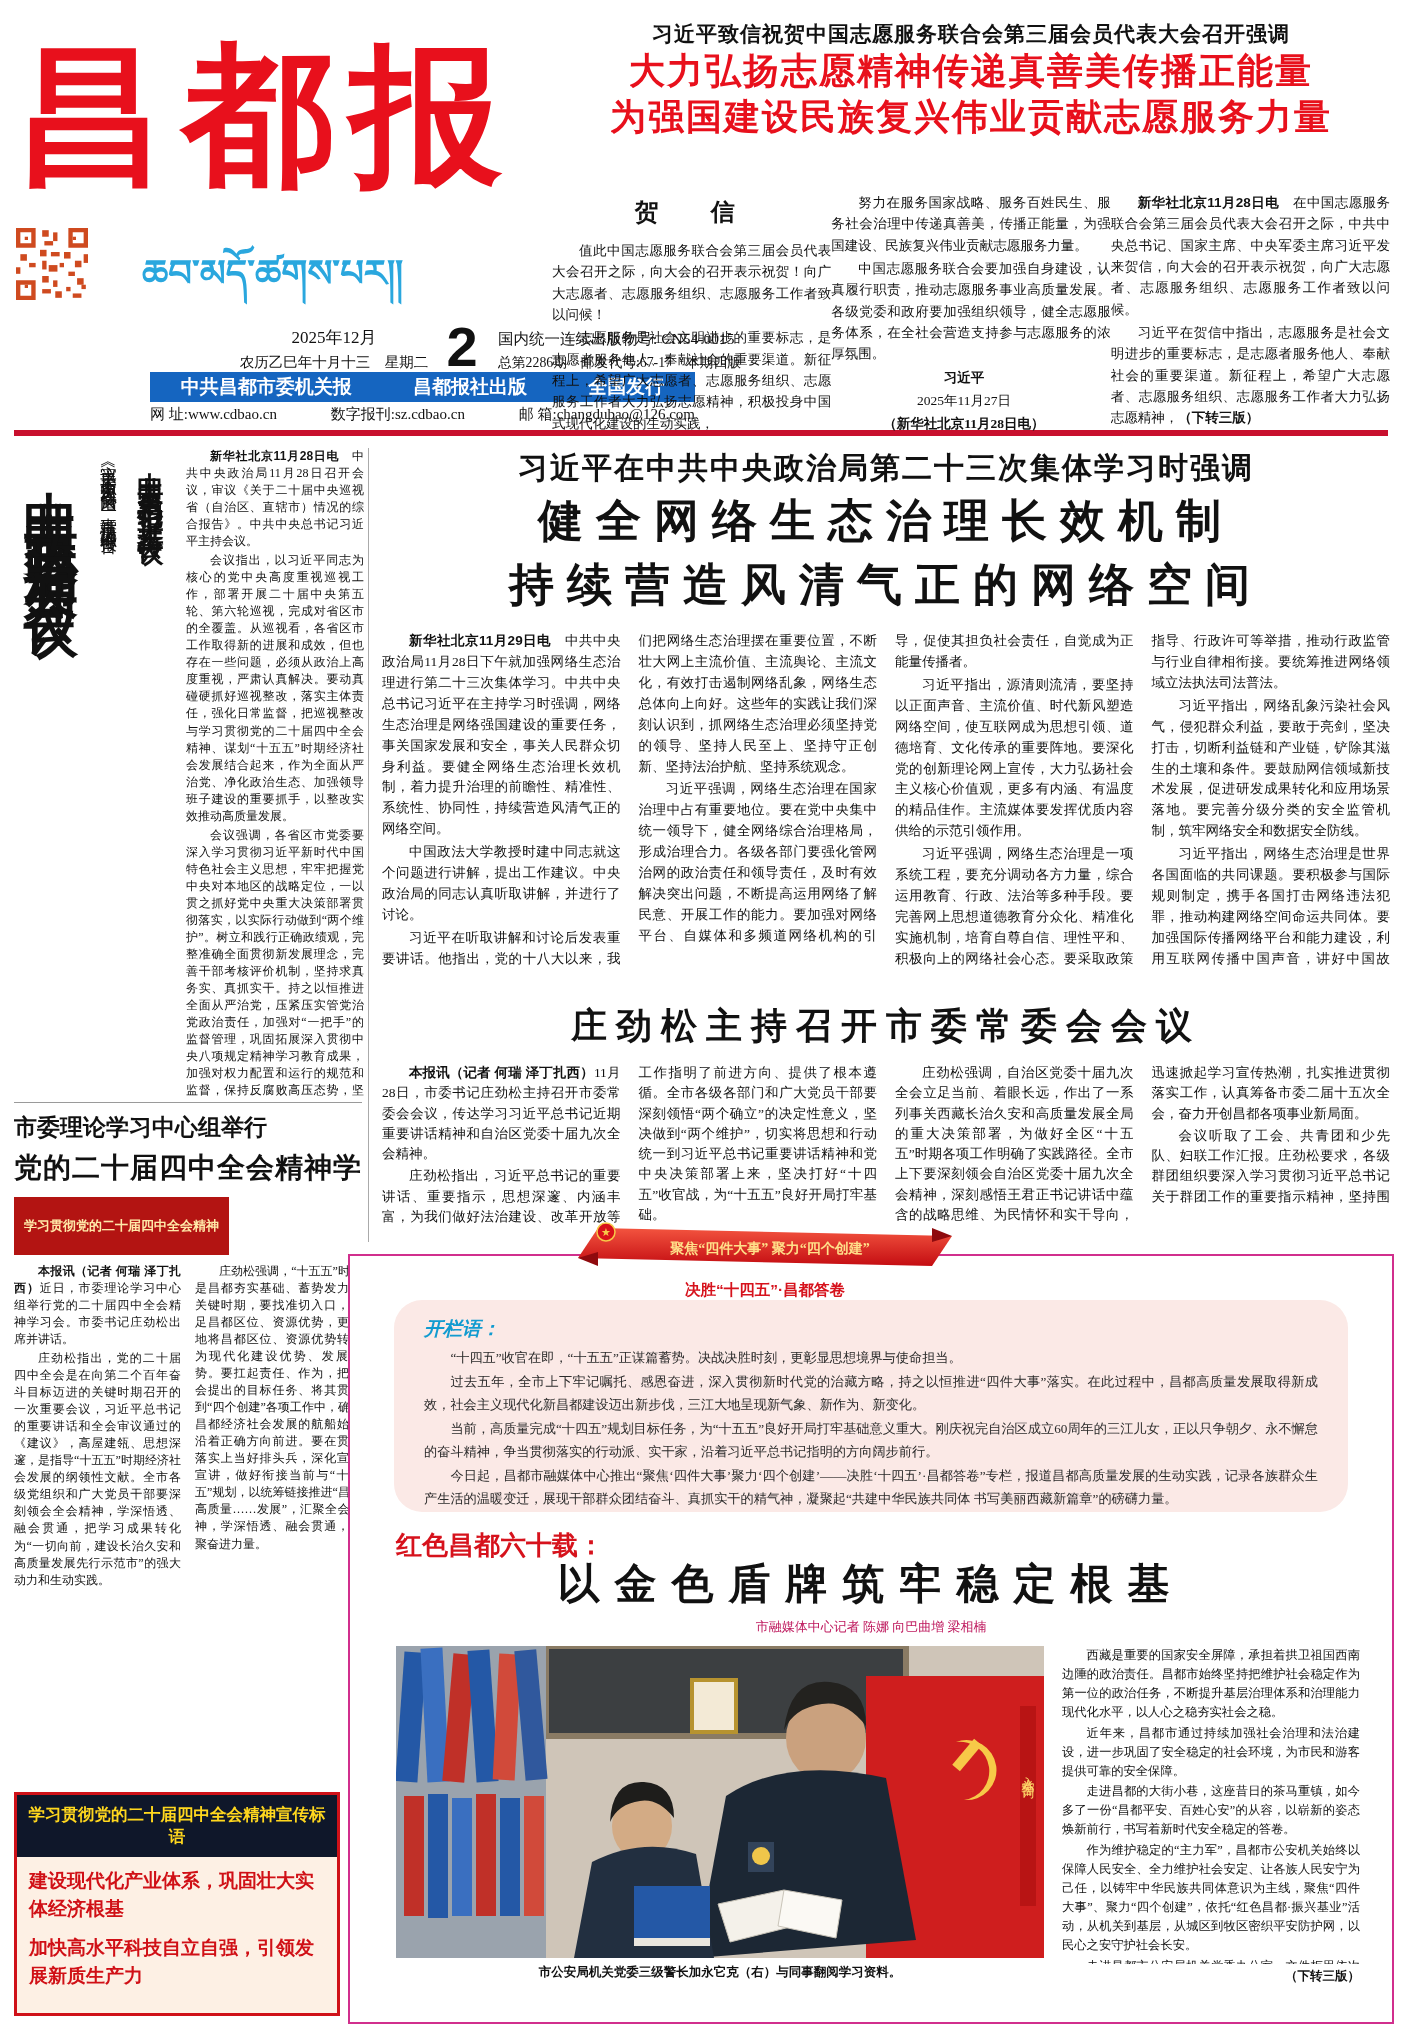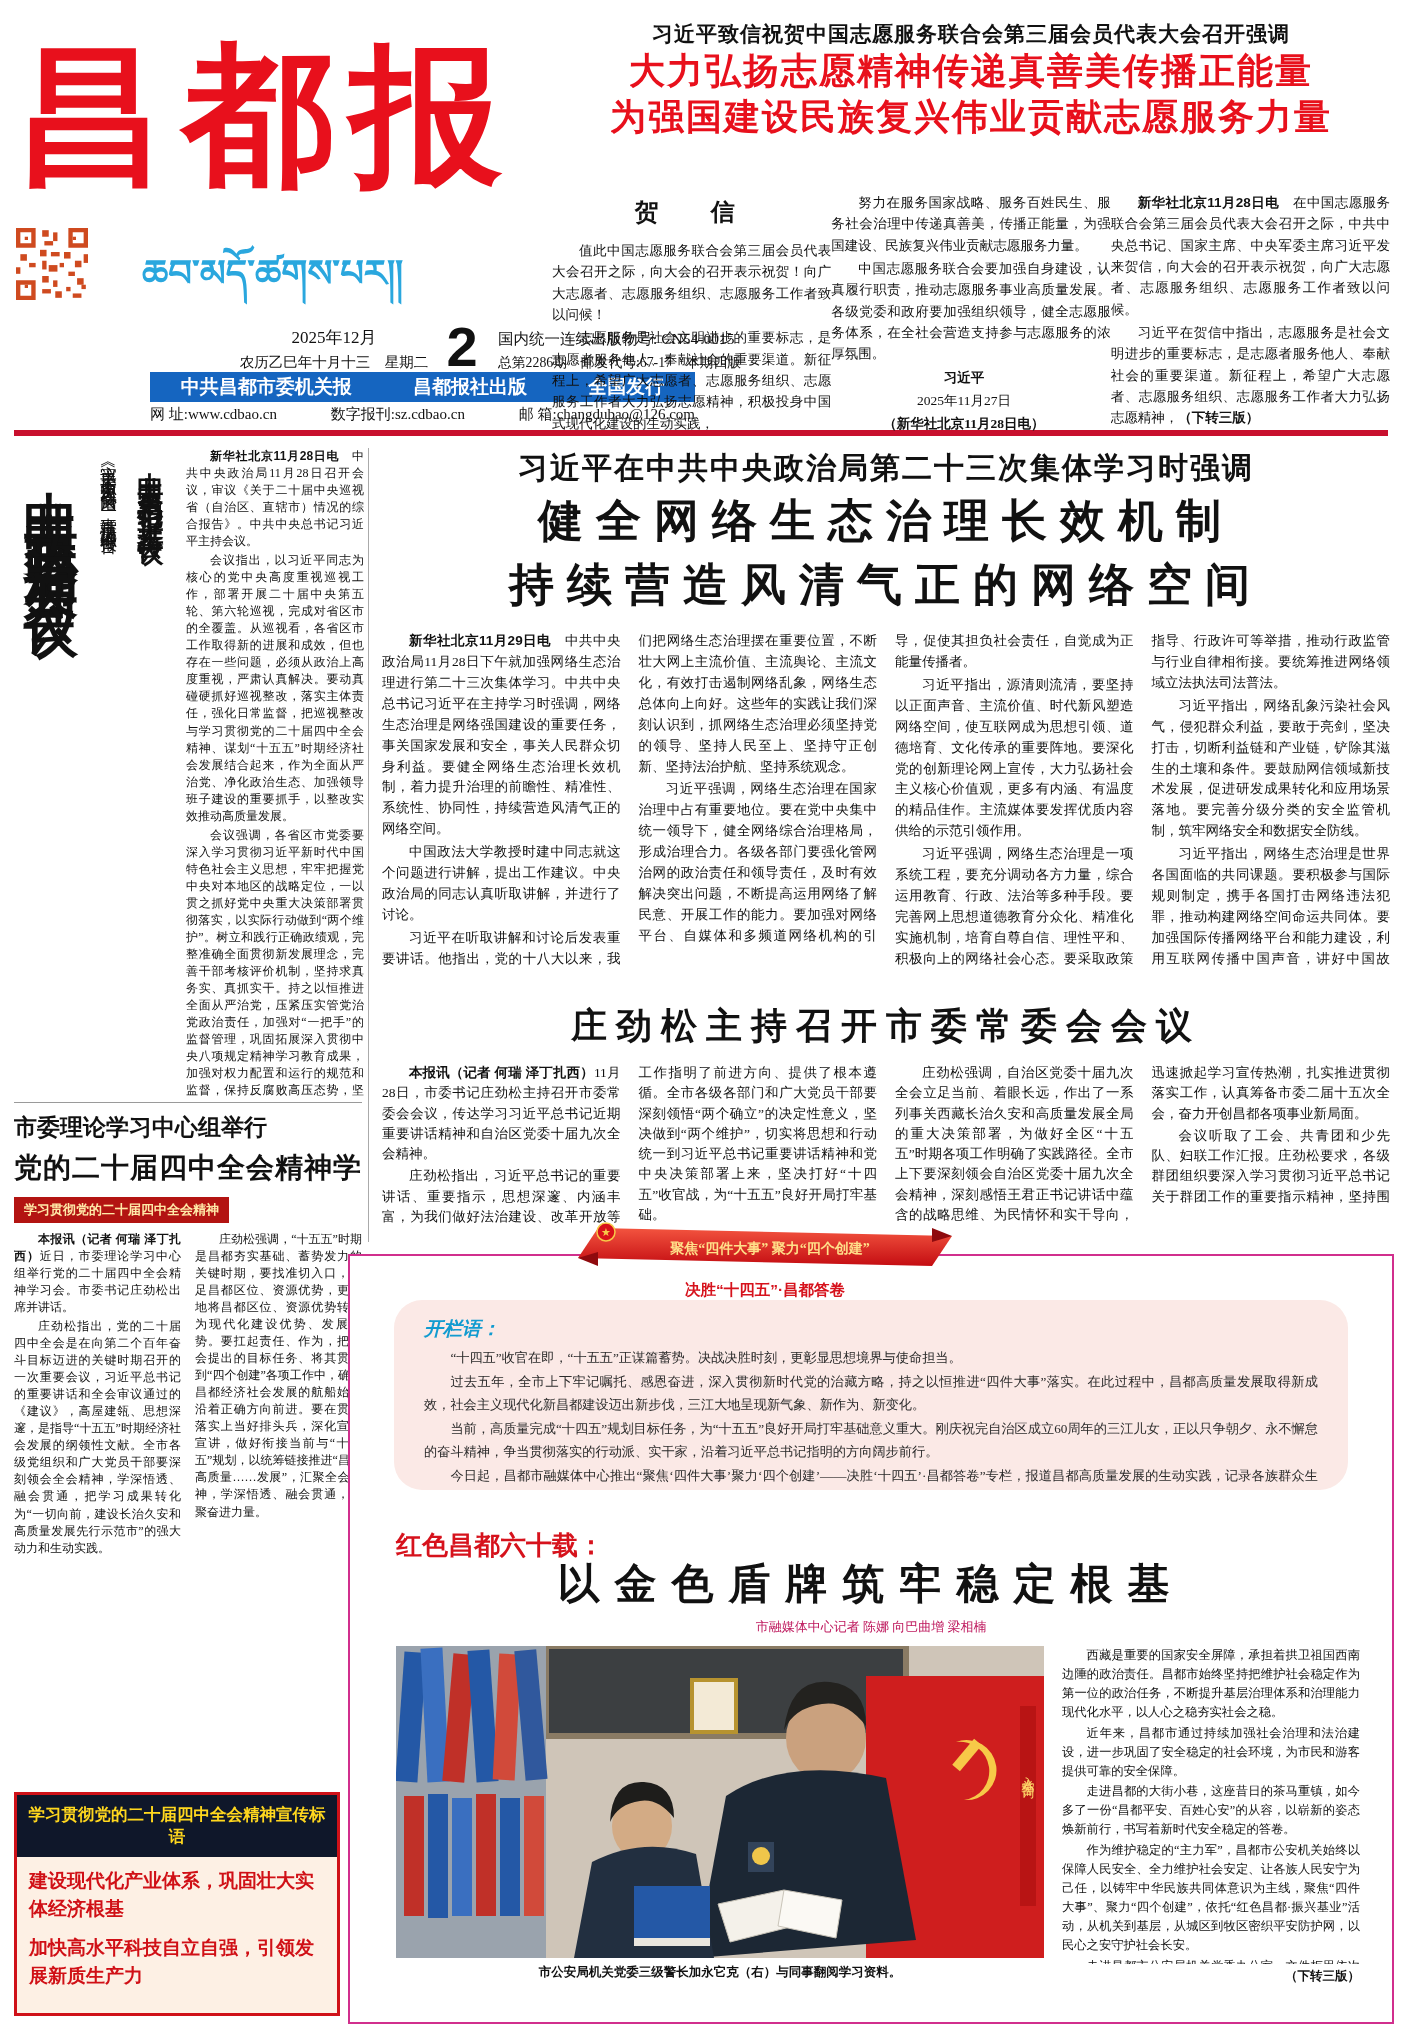--- a/index.html
+++ b/index.html
@@ -45,21 +45,21 @@
       font-size:26px;letter-spacing:5px;line-height:50px;padding-top:4px;}
   .la-body{flex:1;padding-left:10px;font-size:12px;line-height:1.42;overflow:hidden;}
   .hr-left{left:14px;top:1102px;width:348px;height:1px;background:#9a9a9a;}
   
   .study{left:14px;top:1112px;width:348px;height:670px;overflow:hidden;}
   .study-k{font-family:"Liberation Sans","DejaVu Sans",sans-serif;font-weight:700;font-size:23px;}
   .study-h{font-family:"Liberation Sans","DejaVu Sans",sans-serif;font-weight:900;font-size:28px;
       letter-spacing:1px;margin-top:6px;white-space:nowrap;}
   .study-tag{display:inline-block;background:#b31412;color:#ffe9a8;
       font-family:"Liberation Sans","DejaVu Sans",sans-serif;font-weight:700;font-size:13px;
-      padding:4px 10px;margin:10px 0 8px 0;}
+      padding:20px 10px;margin:10px 0 8px 0;}
   .study-body{column-count:2;column-gap:14px;font-size:12px;line-height:1.42;height:510px;overflow:hidden;}
   
   .slogan{left:14px;top:1792px;width:320px;height:218px;border:3px solid #cf1118;background:#fdf0e4;}
   .slogan-h{background:#0f172a;color:#ffd71e;font-family:"Liberation Sans","DejaVu Sans",sans-serif;
       font-weight:900;font-size:16.5px;text-align:center;padding:9px 4px;}
   .slogan-body{padding:10px 12px;}
   .slogan-body p{margin:0 0 12px 0;text-indent:0;color:#d01016;
       font-family:"Liberation Sans","DejaVu Sans",sans-serif;font-weight:900;font-size:19px;line-height:1.45;}
   .vrule{left:368px;top:448px;width:1px;height:794px;background:#aaa;}
   
@@ -75,21 +75,21 @@
   .sc-h{text-align:center;font-family:"Liberation Sans","DejaVu Sans",sans-serif;font-weight:900;
       font-size:36px;letter-spacing:9px;white-space:nowrap;}
   .sc-body{margin-top:12px;column-count:4;column-gap:18px;font-size:13.5px;line-height:1.5;
       height:180px;overflow:hidden;}
   
   .banner{left:565px;top:1222px;width:400px;text-align:center;z-index:3;}
   .banner-sub{color:#d6121c;font-family:"Liberation Sans","DejaVu Sans",sans-serif;
       font-weight:900;font-size:15.5px;margin-top:2px;}
   
   .mbox{left:348px;top:1254px;width:1042px;height:766px;border:2px solid #d12f8d;background:#fff;z-index:1;}
-  .opener{position:absolute;left:44px;top:44px;right:44px;height:190px;background:#fbe9e6;
+  .opener{position:absolute;left:44px;top:44px;right:44px;height:212px;background:#fbe9e6;
       border-radius:28px;padding:16px 30px;box-sizing:border-box;overflow:hidden;}
   .opener-label{color:#119bd0;font-weight:700;font-style:italic;font-size:19px;margin-bottom:4px;}
   .opener p{margin:0;text-indent:2em;font-size:13.2px;line-height:1.78;color:#2a2a2a;}
   .red-tag{position:absolute;left:46px;top:272px;color:#d6121c;font-weight:900;font-size:26px;
       font-family:"Liberation Serif","DejaVu Serif",serif;}
   .gold-h{position:absolute;left:0;right:0;top:300px;text-align:center;font-weight:900;
       font-size:42px;letter-spacing:15px;font-family:"Liberation Serif","DejaVu Serif",serif;white-space:nowrap;}
   .byline{position:absolute;left:0;right:0;top:362px;text-align:center;font-size:13px;color:#be185d;}
   .photo{position:absolute;left:46px;top:390px;width:648px;height:312px;overflow:hidden;background:#444;}
   .caption{position:absolute;left:46px;top:708px;width:648px;text-align:center;

